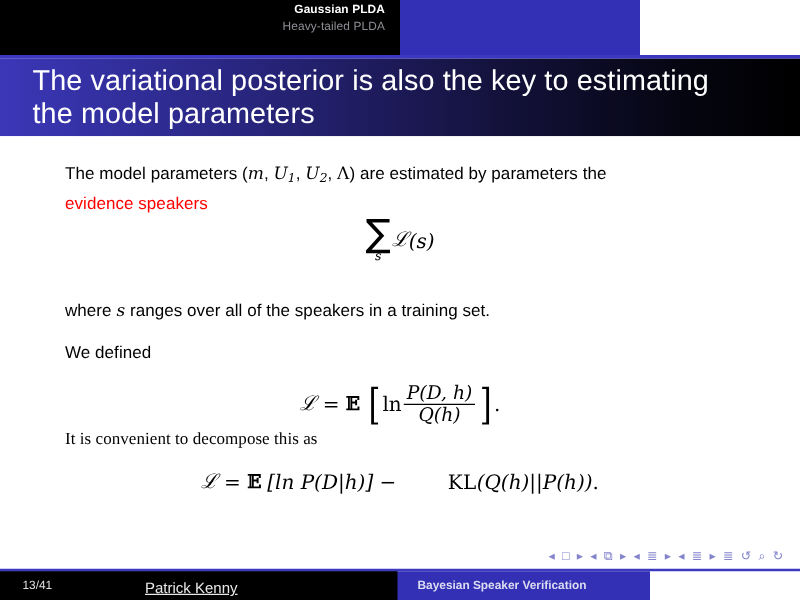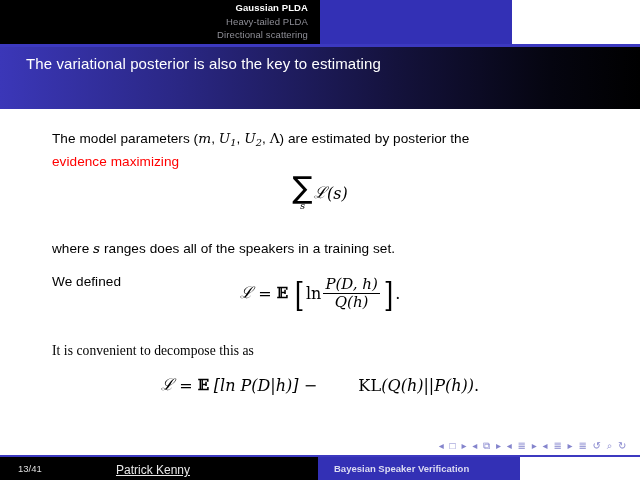--- a/index.html
+++ b/index.html
@@ -64,21 +64,21 @@
     left: 0; top: 47px;
     width: 640px;
     height: 62px;
     background: linear-gradient(to right, #3b37b8 0%, #2a2784 28%, #14123c 62%, #050510 86%, #000000 100%);
   }
   .title-text {
     position: absolute;
     left: 26px; top: 4px;
     width: 600px;
     color: #ffffff;
-    font-size: 15px;
+    font-size: 23px;
     line-height: 26px;
     letter-spacing: 0.1px;
   }
 
   
   .slide-body {
     position: absolute;
     left: 0; top: 109px;
     width: 640px;
     height: 330px;
@@ -119,21 +119,21 @@
 
   
   .eq {
     position: absolute;
     width: 640px;
     text-align: center;
     font-family: "DejaVu Serif", serif;
     color: #000000;
   }
   .eq1 { top: 66px; }
-  .eq2 { top: 164px; }
+  .eq2 { top: 184px; }
   .eq3 { top: 264px; }
 
   .bigop {
     display: inline-block;
     position: relative;
     vertical-align: middle;
     text-align: center;
     margin-right: 1px;
   }
   .bigop .op {
@@ -173,21 +173,21 @@
     font-weight: 300;
     transform: scaleX(0.72);
   }
   .frac {
     display: inline-block;
     vertical-align: middle;
     font-size: 15px;
     font-family: "DejaVu Serif", serif;
     font-style: italic;
     line-height: 15px;
-    margin: 4px 2px;
+    margin: 14px 2px;
   }
   .frac .num { display: block; padding: 0 2px 1px 2px; }
   .frac .bar { display: block; height: 1px; background: #000; }
   .frac .den { display: block; padding: 1px 2px 0 2px; }
   .smallcaps { font-variant: small-caps; font-family: "DejaVu Serif", serif; font-style: normal; letter-spacing: 0.3px; margin-left: 36px; }
 
   
   .nav-symbols {
     position: absolute;
     right: 12px;
@@ -251,47 +251,47 @@
   }
 </style>
 </head>
 <body>
 
 <div class="slide-header">
   <div class="hdr-black"></div>
   <div class="hdr-nav">
     <span class="nav-line nav-active">Gaussian PLDA</span>
     <span class="nav-line nav-inactive">Heavy-tailed PLDA</span>
-    <span class="nav-line nav-inactive">Directional scattering</span>
   </div>
 </div>
 <div class="hdr-rule"></div>
 
 <div class="title-bar">
   <div class="title-text">
     <span>The variational posterior is also the key to estimating</span>
     <br>
+    <span>the model parameters</span>
   </div>
 </div>
 
 <div class="slide-body">
 
   <div class="para p1">
-    <span>The model parameters (</span><span class="mi">m</span><span>, </span><span class="mi">U</span><span class="msub">1</span><span>, </span><span class="mi">U</span><span class="msub">2</span><span>, </span><span class="mgreek">Λ</span><span>) are estimated by posterior the </span><span class="hl-red">evidence maximizing</span>
+    <span>The model parameters (</span><span class="mi">m</span><span>, </span><span class="mi">U</span><span class="msub">1</span><span>, </span><span class="mi">U</span><span class="msub">2</span><span>, </span><span class="mgreek">Λ</span><span>) are estimated by parameters the </span><span class="hl-red">evidence speakers</span>
   </div>
 
   <div class="eq eq1">
     <span class="bigop">
       <span class="op">∑</span>
       <span class="lim">s</span>
     </span><span class="scriptL">ℒ</span><span class="eqtext mi">(s)</span>
   </div>
 
   <div class="para p2">
-    <span>where </span><span class="mi">s</span><span> ranges does all of the speakers in a training set.</span>
+    <span>where </span><span class="mi">s</span><span> ranges over all of the speakers in a training set.</span>
   </div>
 
   <div class="para p3">We defined</div>
 
   <div class="eq eq2">
     <span class="scriptL">ℒ</span>
     <span class="eqtext roman">=</span>
     <span class="bbE">𝔼</span>
     <span class="bracket">[</span><span class="eqtext roman">ln</span><span class="frac">
         <span class="num">P(D, h)</span>

